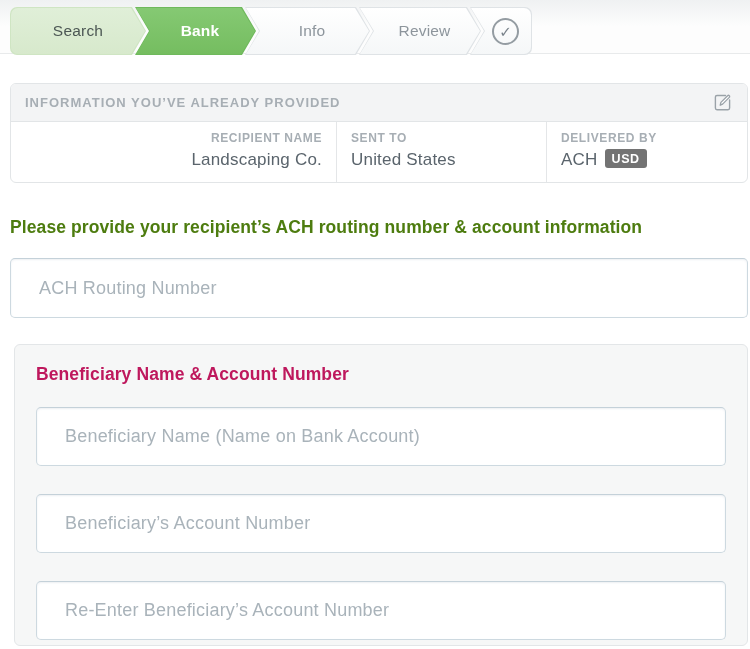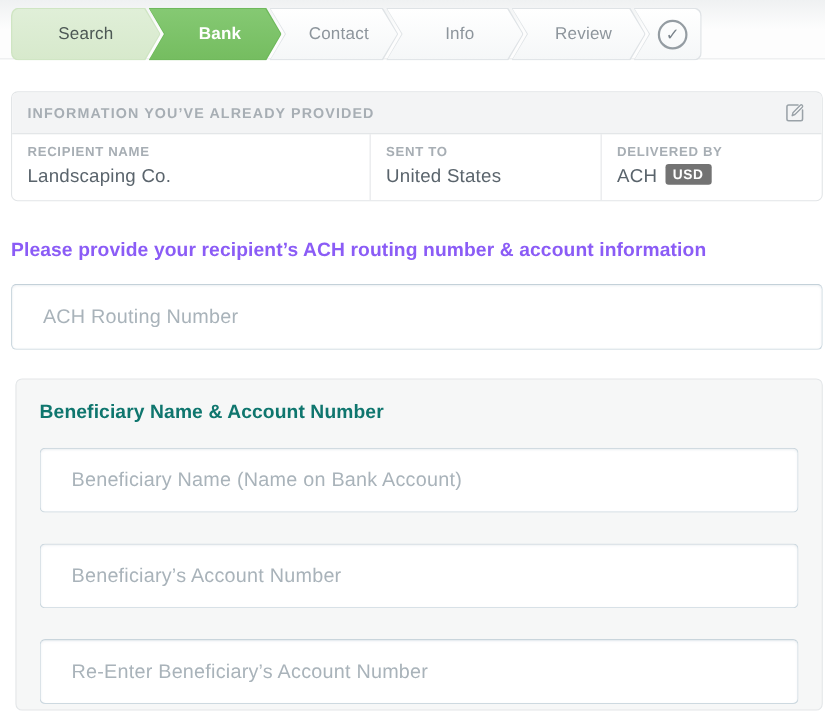--- a/index.html
+++ b/index.html
@@ -47,69 +47,64 @@
   .summary-header{
     height:38px;box-sizing:border-box;background:#f3f4f5;border-bottom:1px solid #e2e5e7;
     display:flex;align-items:center;padding:0 12px 0 14px;
   }
   .summary-title{
     flex:1;font-size:13px;font-weight:bold;letter-spacing:1px;color:#a7aeb4;
   }
   .edit-btn{background:none;border:none;padding:2px;cursor:pointer;display:flex;align-items:center;}
   .summary-body{display:flex;}
   .cell{box-sizing:border-box;padding:9px 14px 12px 14px;}
-  .cell-1{width:325px;}
+  .cell-1{width:325px;text-align:right;}
   .cell-2{width:210px;border-left:1px solid #e4e6e8;}
   .cell-3{flex:1;border-left:1px solid #e4e6e8;}
   .cell-label{font-size:12px;font-weight:bold;letter-spacing:.6px;color:#a7aeb4;margin-bottom:5px;}
   .cell-value{font-size:17px;color:#5a646c;letter-spacing:.2px;}
   .badge{
     display:inline-block;background:#737373;color:#ffffff;font-size:12.5px;font-weight:bold;
     letter-spacing:.6px;padding:3px 7px 2px 7px;border-radius:3px;margin-left:7px;
     position:relative;top:-2px;
   }
   
   .prompt{
-    margin:34px 0 0 10px;font-size:17.5px;font-weight:bold;color:#8b5cf6;letter-spacing:.1px;
+    margin:34px 0 0 10px;font-size:17.5px;font-weight:bold;color:#4d7c0f;letter-spacing:.1px;
   }
   .text-input{
     display:block;box-sizing:border-box;height:60px;
     border:1px solid #cdd9e0;border-top-color:#c4d1d9;border-radius:5px;
     box-shadow:inset 0 1px 2px rgba(120,145,165,.14);
     background:#fff;font-family:"Liberation Sans","DejaVu Sans",sans-serif;
     font-size:18px;color:#4a545c;padding:0 28px;outline:none;letter-spacing:.2px;
   }
   .text-input::placeholder{color:#a9b3ba;opacity:1;}
   .ach-input{margin:20px 0 0 10px;width:calc(100% - 12px);}
   .panel{
     margin:26px 0 0 14px;width:calc(100% - 16px);height:302px;box-sizing:border-box;
     background:#f6f7f7;border:1px solid #e3e6e8;border-radius:6px;
     padding:19px 21px 0 21px;
   }
-  .panel-heading{margin:0 0 22px 0;font-size:17.5px;font-weight:bold;color:#0f766e;letter-spacing:.1px;}
+  .panel-heading{margin:0 0 22px 0;font-size:17.5px;font-weight:bold;color:#be185d;letter-spacing:.1px;}
   .panel .text-input{width:100%;height:59px;margin-bottom:28px;}
 </style>
 </head>
 <body>
 
 <header class="wizard-bar">
   <div class="step first done" style="width:136px;z-index:7;">
     <span class="shape outer"></span>
     <span class="shape inner"></span>
     <span class="step-label">Search</span>
   </div>
   <div class="step active" style="width:121px;z-index:5;">
     <span class="shape outer"></span>
     <span class="shape inner"></span>
     <span class="step-label">Bank</span>
-  </div>
-  <div class="step todo" style="width:117px;z-index:4;">
-    <span class="shape outer"></span>
-    <span class="shape inner"></span>
-    <span class="step-label">Contact</span>
   </div>
   <div class="step todo" style="width:125px;z-index:3;text-align:right;">
     <span class="shape outer"></span>
     <span class="shape inner"></span>
     <span class="step-label">Info</span>
   </div>
   <div class="step todo" style="width:122px;z-index:2;">
     <span class="shape outer"></span>
     <span class="shape inner"></span>
     <span class="step-label">Review</span>

